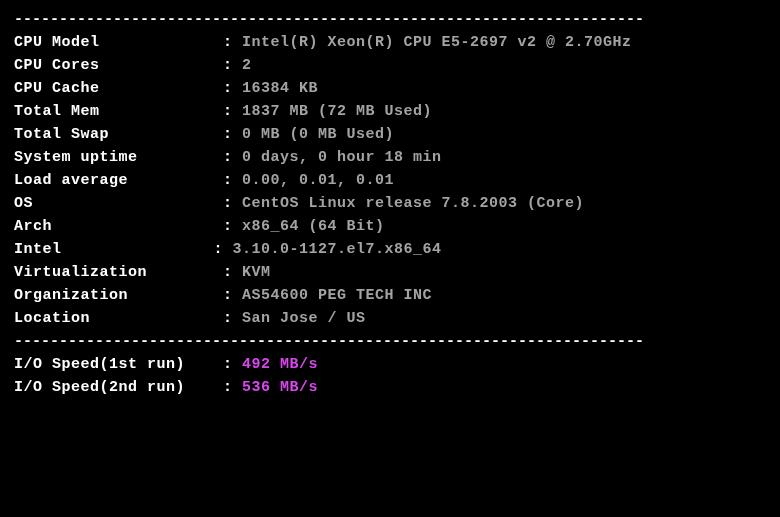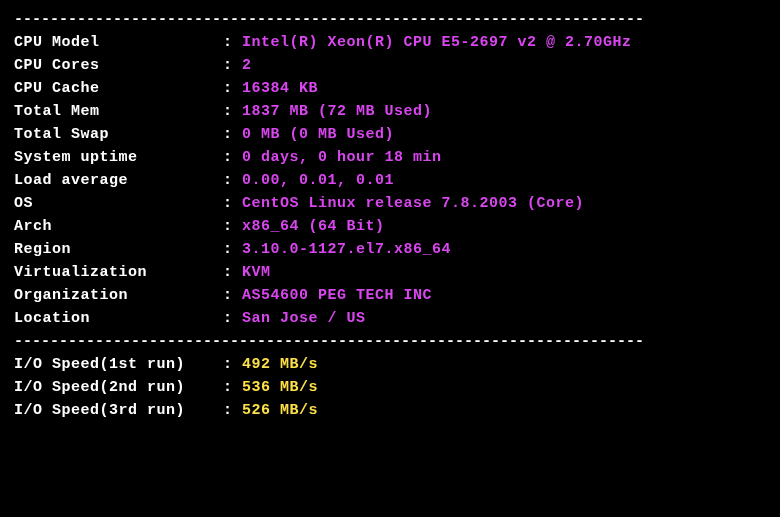--- a/index.html
+++ b/index.html
@@ -20,24 +20,24 @@
       font-weight: bold;
       letter-spacing: 0.5px;
     }
     .row {
       white-space: pre;
     }
     .colon {
       color: #ffffff;
     }
     .value {
-      color: #d946ef;
+      color: #a3a3a3;
     }
     .yellow {
-      color: #fde047;
+      color: #d946ef;
     }
     .divider {
       color: #ffffff;
       letter-spacing: 0;
       white-space: pre;
       overflow: hidden;
     }
   </style>
 </head>
 <body>
@@ -46,22 +46,21 @@
     <div class="divider">----------------------------------------------------------------------</div>
     <div class="row"><span>CPU Model             </span><span class="colon">: </span><span class="value">Intel(R) Xeon(R) CPU E5-2697 v2 @ 2.70GHz</span></div>
     <div class="row"><span>CPU Cores             </span><span class="colon">: </span><span class="value">2</span></div>
     <div class="row"><span>CPU Cache             </span><span class="colon">: </span><span class="value">16384 KB</span></div>
     <div class="row"><span>Total Mem             </span><span class="colon">: </span><span class="value">1837 MB (72 MB Used)</span></div>
     <div class="row"><span>Total Swap            </span><span class="colon">: </span><span class="value">0 MB (0 MB Used)</span></div>
     <div class="row"><span>System uptime         </span><span class="colon">: </span><span class="value">0 days, 0 hour 18 min</span></div>
     <div class="row"><span>Load average          </span><span class="colon">: </span><span class="value">0.00, 0.01, 0.01</span></div>
     <div class="row"><span>OS                    </span><span class="colon">: </span><span class="value">CentOS Linux release 7.8.2003 (Core)</span></div>
     <div class="row"><span>Arch                  </span><span class="colon">: </span><span class="value">x86_64 (64 Bit)</span></div>
-    <div class="row"><span>Region                </span><span class="colon">: </span><span class="value">3.10.0-1127.el7.x86_64</span></div>
+    <div class="row"><span>Intel                </span><span class="colon">: </span><span class="value">3.10.0-1127.el7.x86_64</span></div>
     <div class="row"><span>Virtualization        </span><span class="colon">: </span><span class="value">KVM</span></div>
     <div class="row"><span>Organization          </span><span class="colon">: </span><span class="value">AS54600 PEG TECH INC</span></div>
     <div class="row"><span>Location              </span><span class="colon">: </span><span class="value">San Jose / US</span></div>
     <div class="divider">----------------------------------------------------------------------</div>
     <div class="row"><span>I/O Speed(1st run)    </span><span class="colon">: </span><span class="yellow">492 MB/s</span></div>
     <div class="row"><span>I/O Speed(2nd run)    </span><span class="colon">: </span><span class="yellow">536 MB/s</span></div>
-    <div class="row"><span>I/O Speed(3rd run)    </span><span class="colon">: </span><span class="yellow">526 MB/s</span></div>
     <div class="row"></div>
   </div>
 
 </body></html>

